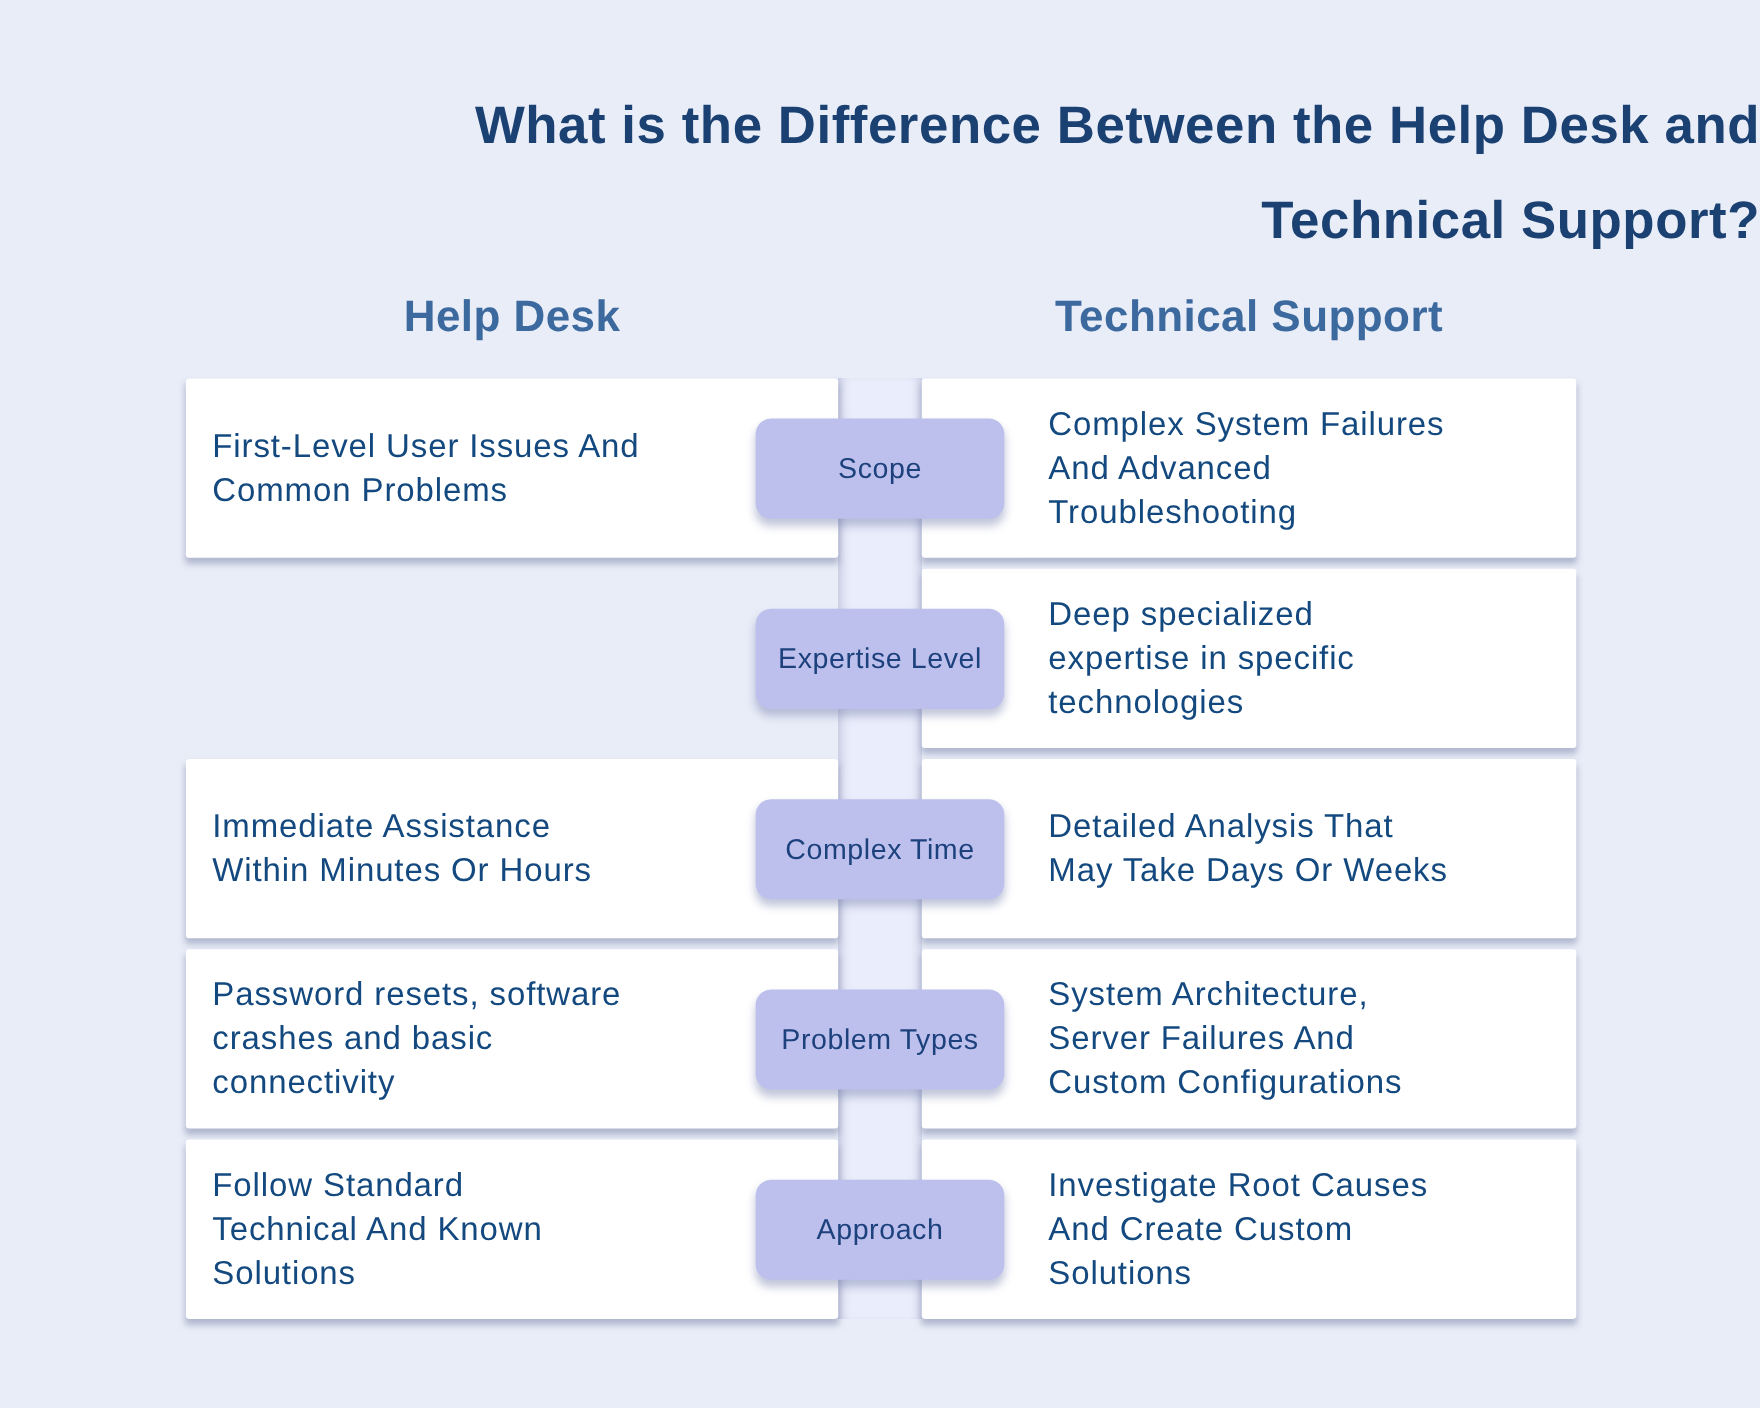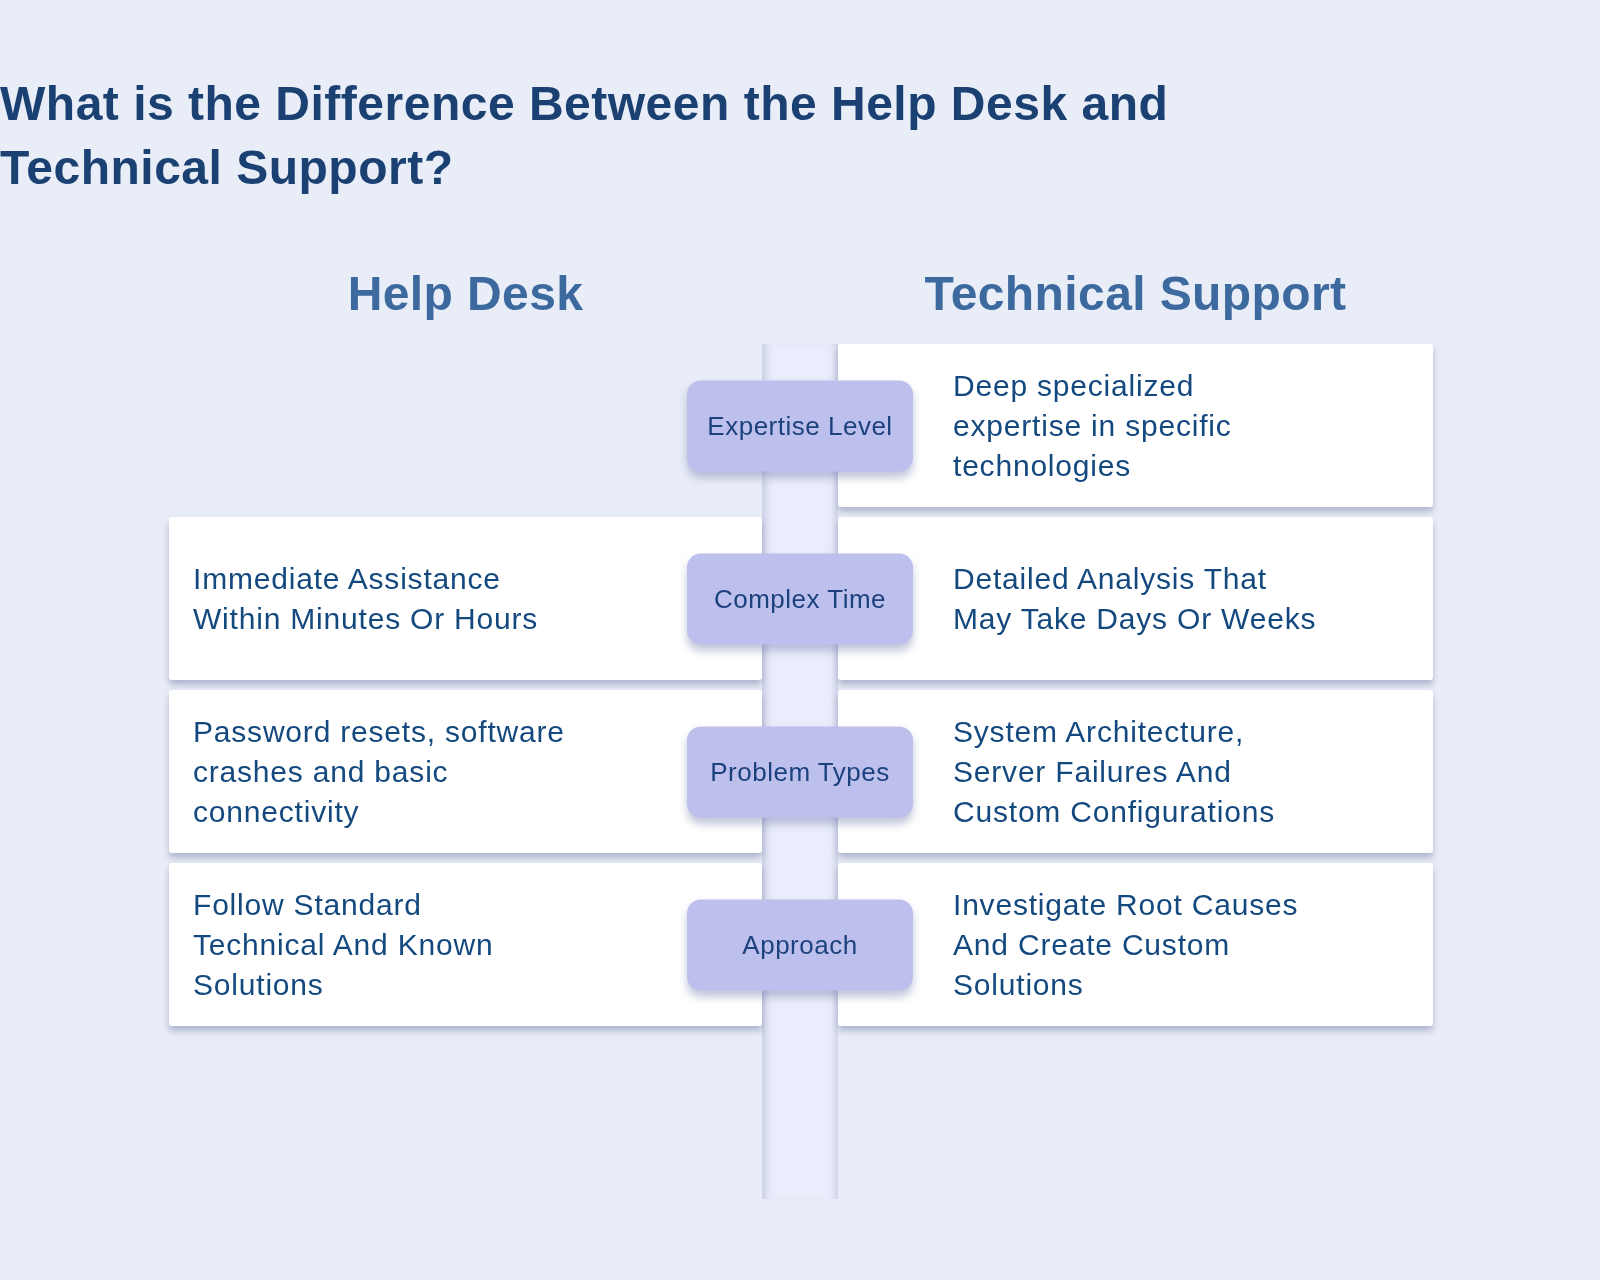--- a/index.html
+++ b/index.html
@@ -9,33 +9,33 @@
     height: 1280px;
     background: #e9edf8;
     font-family: "Liberation Sans", sans-serif;
     overflow: hidden;
   }
   .title {
     position: absolute;
     top: 72px;
     left: 0;
     width: 100%;
-    text-align: left;
+    text-align: right;
     font-size: 48px;
-    line-height: 64px;
+    line-height: 86px;
     font-weight: 700;
     letter-spacing: 0.5px;
     color: #1b4173;
     white-space: pre-line;
   }
   .col-header {
     position: absolute;
     top: 266px;
     text-align: center;
-    font-size: 48px;
+    font-size: 40px;
     font-weight: 700;
     letter-spacing: 0.4px;
     color: #3c699e;
   }
   .col-header.left  { left: 169px; width: 593px; }
   .col-header.right { left: 838px; width: 595px; }
   .center-strip {
     position: absolute;
     left: 762px;
     top: 344px;
@@ -103,20 +103,32 @@
   <div class="title">What is the Difference Between the Help Desk and
 Technical Support?</div>
 
   <div class="col-header left">Help Desk</div>
   <div class="col-header right">Technical Support</div>
 
   <div class="center-strip"></div>
 
   <div class="rows">
 
+    <div class="row">
+      <div class="card left">
+        <div class="card-text">First-Level User Issues And
+Common Problems</div>
+      </div>
+      <div class="card right">
+        <div class="card-text">Complex System Failures
+And Advanced
+Troubleshooting</div>
+      </div>
+      <div class="badge">Scope</div>
+    </div>
 
     <div class="row">
       <div class="card right">
         <div class="card-text">Deep specialized
 expertise in specific
 technologies</div>
       </div>
       <div class="badge">Expertise Level</div>
     </div>
 

